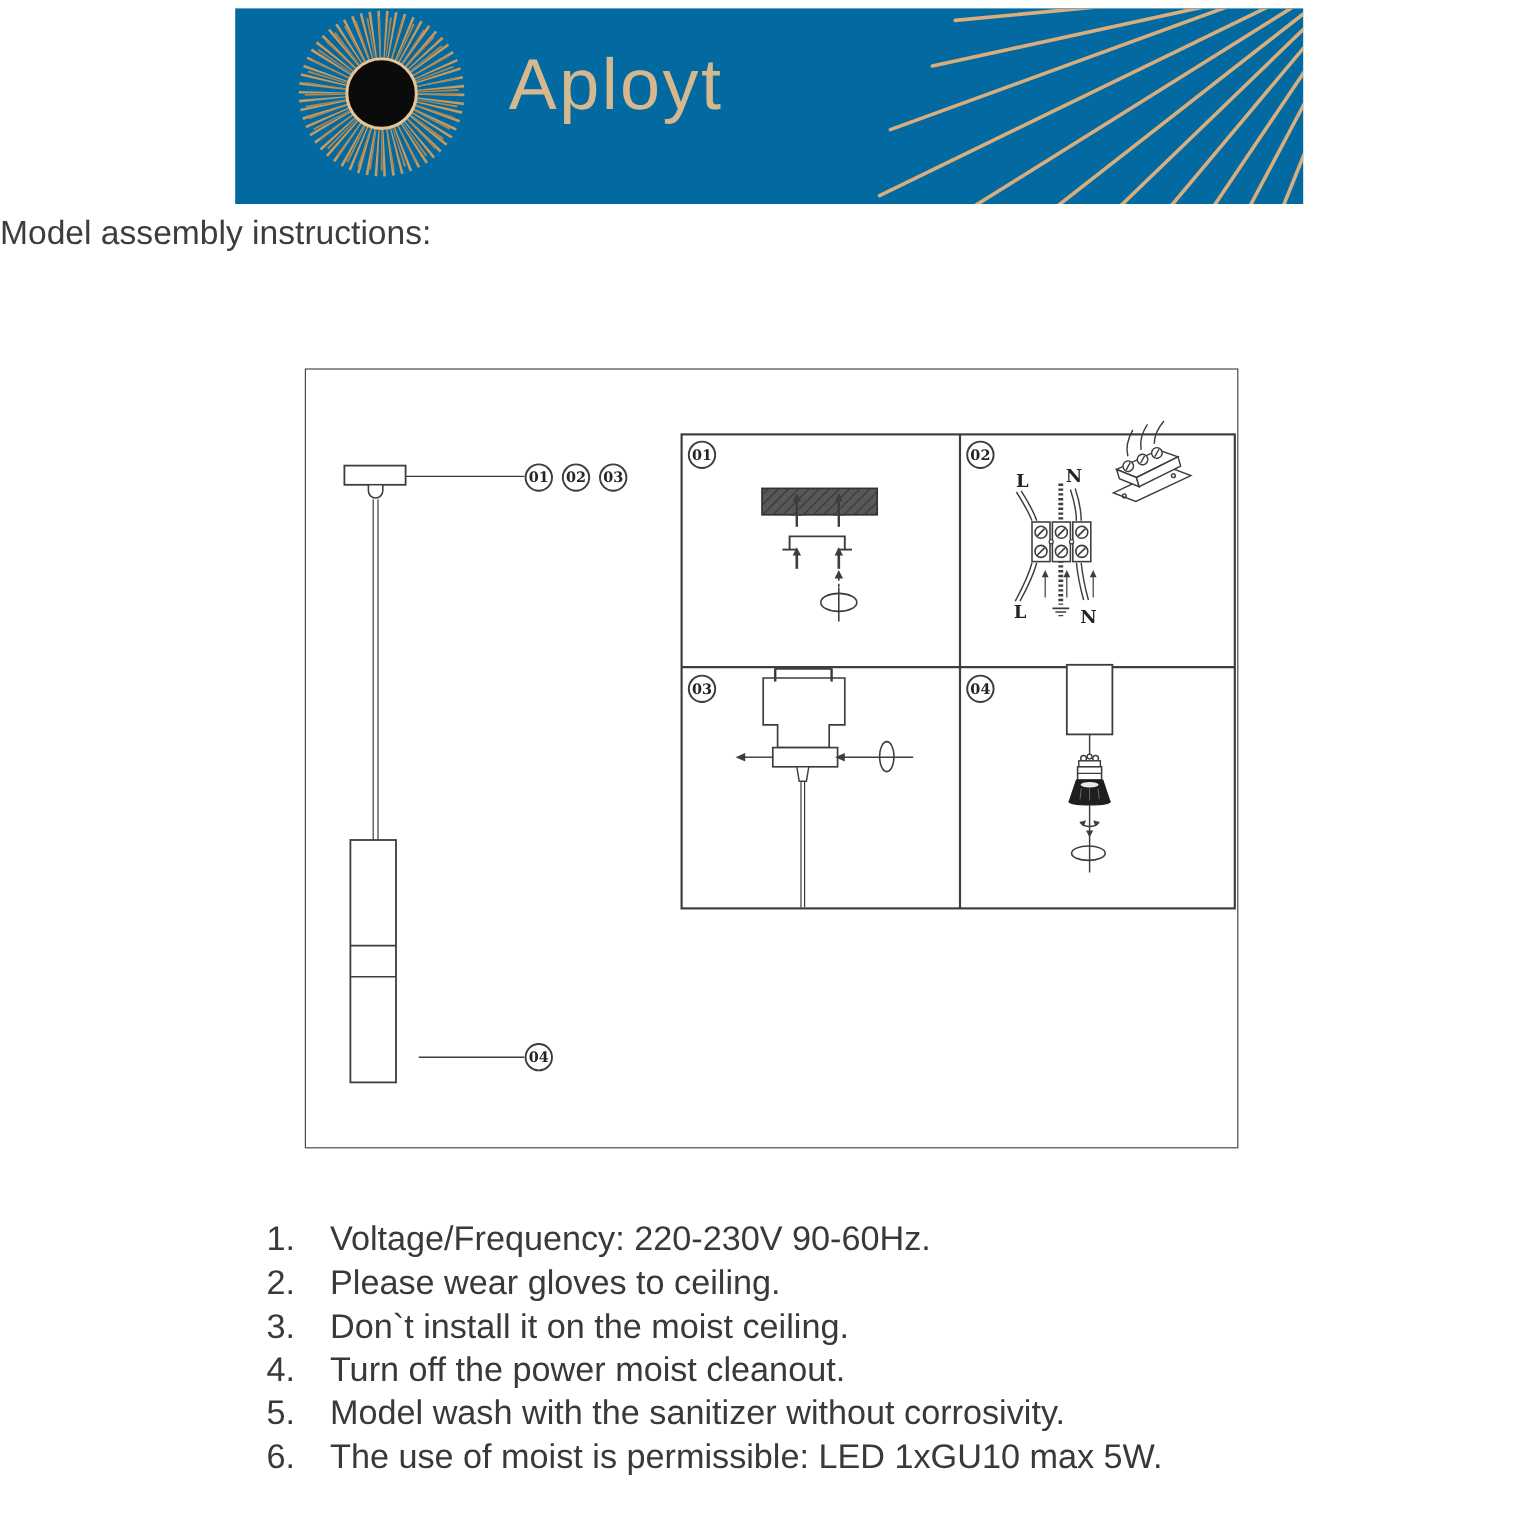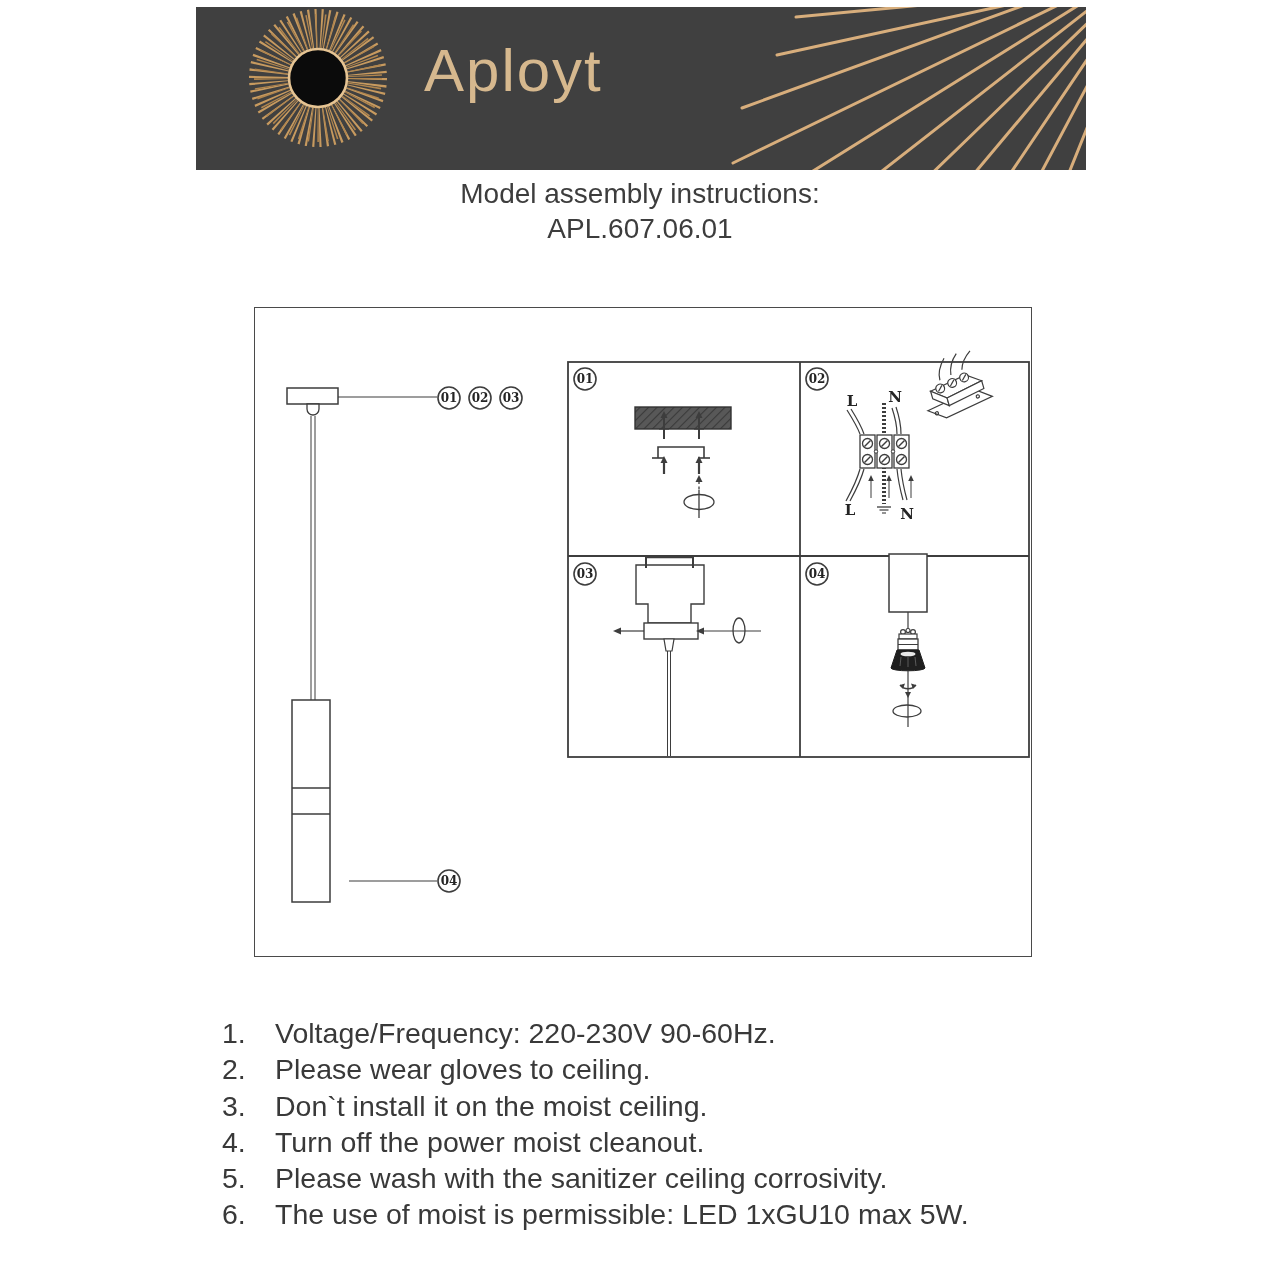--- a/index.html
+++ b/index.html
@@ -1,26 +1,26 @@
 <!DOCTYPE html>
 <html><head>
 <meta charset="utf-8">
 <style>
   html,body{margin:0;padding:0;background:#ffffff;}
   .page{position:relative;width:1280px;height:1280px;background:#fff;overflow:hidden;
         font-family:"Liberation Sans",sans-serif;color:#333;}
   
   .banner{position:absolute;left:196px;top:7px;width:890px;height:163px;
-          background:#404040;overflow:hidden;}
+          background:#0369a1;overflow:hidden;}
   .banner .rays{position:absolute;left:0;top:0;}
   .logo{position:absolute;left:47px;top:-4px;}
   .brand-name{position:absolute;left:228px;top:34px;font-size:60px;font-weight:300;
               letter-spacing:2px;color:#d6b88e;line-height:1;}
   
-  .title-block{position:absolute;left:0;top:176px;width:1280px;text-align:center;
+  .title-block{position:absolute;left:0;top:176px;width:1280px;text-align:left;
                color:#3d3d3d;font-size:28px;line-height:35px;}
   
   .diagram{position:absolute;left:254px;top:307px;width:776px;height:648px;
            border:1.5px solid #4a4a4a;background:#fff;}
   .diagram svg{display:block;}
   svg text.badge{font-family:"DejaVu Serif",serif;font-weight:bold;font-size:12px;fill:#242424;}
   svg text.wire{font-family:"DejaVu Serif",serif;font-weight:bold;font-size:15px;fill:#242424;}
   
   .instructions{position:absolute;left:222px;top:1015px;width:880px;
                 font-size:28.5px;color:#393939;}
@@ -55,21 +55,20 @@
         <line x1="924" y1="-32" x2="537" y2="156"></line>
         <line x1="922" y1="-36" x2="546" y2="101"></line>
         <line x1="930" y1="-28" x2="581" y2="48"></line>
         <line x1="938" y1="-22" x2="600" y2="10"></line>
       </g>
     </svg>
   </div>
 
   <div class="title-block">
     <div>Model assembly instructions:</div>
-    <div>APL.607.06.01</div>
   </div>
 
   <div class="diagram">
     <svg width="776" height="648" viewBox="0 0 776 648" fill="none" stroke="#3d3d3d">
       <defs>
         <pattern id="hatch" width="6" height="6" patternUnits="userSpaceOnUse" patternTransform="rotate(45)">
           <rect width="6" height="6" fill="#585858" stroke="none"></rect>
           <line x1="0" y1="0" x2="0" y2="6" stroke="#3a3a3a" stroke-width="2.2"></line>
         </pattern>
       </defs>
@@ -268,21 +267,21 @@
     <div class="instr-row">
       <span class="instr-num">3.</span>
       <span class="instr-text">Don`t install it on the moist ceiling.</span>
     </div>
     <div class="instr-row">
       <span class="instr-num">4.</span>
       <span class="instr-text">Turn off the power moist cleanout.</span>
     </div>
     <div class="instr-row">
       <span class="instr-num">5.</span>
-      <span class="instr-text">Please wash with the sanitizer ceiling corrosivity.</span>
+      <span class="instr-text">Model wash with the sanitizer without corrosivity.</span>
     </div>
     <div class="instr-row">
       <span class="instr-num">6.</span>
       <span class="instr-text">The use of moist is permissible: LED 1xGU10 max 5W.</span>
     </div>
   </div>
 
 </div>
 
 </body></html>

